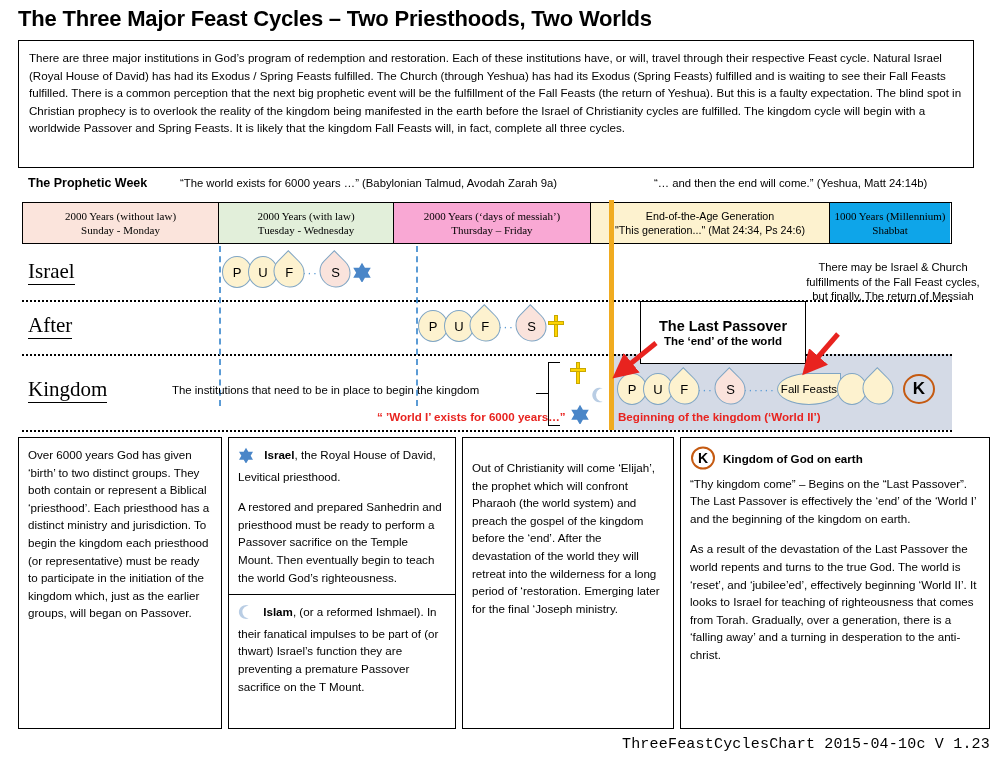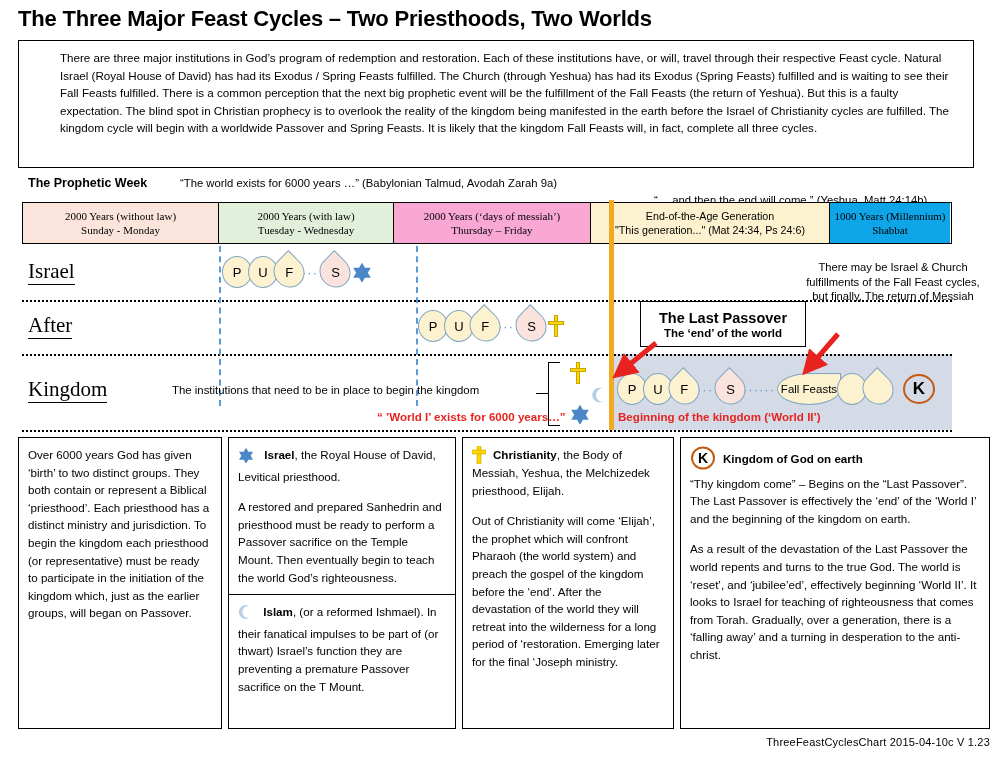--- a/index.html
+++ b/index.html
@@ -17,33 +17,33 @@
     font-size:22px;font-weight:bold;letter-spacing:-0.2px;
     white-space:nowrap;
   }
   
   #intro-box{
     position:absolute;left:18px;top:40px;width:956px;height:128px;
     border:1.5px solid #000;box-sizing:border-box;
     padding:8px 10px 0 10px;
   }
   #intro-text{
-    font-size:11.6px;line-height:17.6px;text-align:left;margin-left:31px;
+    font-size:11.6px;line-height:17.6px;text-align:left;
   }
   
   #pw-heading{
     position:absolute;left:28px;top:176px;
     font-size:12.5px;font-weight:bold;
   }
   #pw-quote1{
     position:absolute;left:180px;top:177px;
     font-size:11.3px;
   }
   #pw-quote2{
-    position:absolute;left:654px;top:194px;
+    position:absolute;left:654px;top:177px;
     font-size:11.3px;
   }
   
   #era-band{
     position:absolute;left:22px;top:202px;width:930px;height:42px;
     display:flex;box-sizing:border-box;
     border:1.5px solid #000;
   }
   .era-cell{
     box-sizing:border-box;
@@ -126,21 +126,21 @@
   #brace-line{position:absolute;left:0;top:31px;width:12px;height:0;border-top:1.6px solid #000;}
   #brace-shape{
     position:absolute;left:12px;top:0;width:12px;height:64px;
     border:1.6px solid #000;border-right:none;box-sizing:border-box;
   }
   #brace-cross{position:absolute;left:28px;top:0px;}
   #brace-star{position:absolute;left:28px;top:42px;}
   #brace-moon{position:absolute;left:56px;top:24px;}
   
   #last-passover-box{
-    position:absolute;left:640px;top:57px;width:166px;height:46px;
+    position:absolute;left:640px;top:57px;width:166px;height:63px;
     border:1.5px solid #000;background:#fff;box-sizing:border-box;
     display:flex;flex-direction:column;align-items:center;justify-content:center;
   }
   #lp-title{font-size:14.5px;font-weight:bold;}
   #lp-sub{font-size:11.5px;font-weight:bold;margin-top:1px;}
   #messiah-note{
     position:absolute;left:800px;top:16px;width:186px;
     font-size:11.2px;line-height:14.6px;text-align:center;
   }
   .arrow-red{position:absolute;}
@@ -167,22 +167,22 @@
   #panel-3{width:212px;}
   #panel-4{width:310px;}
   .ptext{font-size:11.6px;line-height:17.6px;}
   .sub-a{padding:8px 9px;border-bottom:1.5px solid #000;flex:0 0 auto;}
   .sub-b{padding:8px 9px;flex:1 1 auto;}
   .phead{font-size:11.6px;line-height:17.6px;}
   .phead b{font-weight:bold;}
   .pgap{height:13px;}
   .inline-icon{vertical-align:-4px;margin-right:7px;}
   #footer-note{
-    position:absolute;right:18px;top:736px;font-size:11px;
-    font-family:Liberation Sans, sans-serif;letter-spacing:0.2px;text-align:center;
+    position:absolute;right:18px;top:736px;font-size:15px;
+    font-family:Liberation Mono, monospace;letter-spacing:0.2px;text-align:center;
   }
 </style>
 </head>
 <body>
 
 <div id="page-title">The Three Major Feast Cycles – Two Priesthoods, Two Worlds</div>
 
 <div id="intro-box">
   <div id="intro-text">There are three major institutions in God’s program of redemption and restoration.  Each of these institutions have, or will,  travel through their respective Feast cycle. Natural Israel (Royal House of David) has had its Exodus / Spring Feasts fulfilled.  The Church (through Yeshua) has had its Exodus (Spring Feasts) fulfilled and is waiting to see their Fall Feasts fulfilled.  There is a common perception that the next big prophetic event will be the fulfillment of the Fall Feasts (the return of Yeshua). But this is a faulty expectation.  The blind spot in Christian prophecy is to overlook the reality of the kingdom being manifested in the earth before the Israel of Christianity cycles are fulfilled.  The kingdom cycle will begin with a worldwide Passover and Spring Feasts.  It is likely that the kingdom Fall Feasts will,  in fact,  complete all three cycles.</div>
 </div>
@@ -362,28 +362,20 @@
         <span class="inline-icon">
           <svg viewBox="0 0 24 24" width="15" height="16">
               <path d="M17 2 A11 11 0 1 0 17 22 A9 9 0 1 1 17 2 Z" fill="#b9cde4"></path>
             </svg>
         </span><b>Islam</b><span>, (or a reformed Ishmael). In their fanatical impulses to be part of (or thwart) Israel’s function they are preventing a premature Passover sacrifice on the T Mount.</span>
       </div>
     </div>
   </div>
 
   <div class="panel" id="panel-3">
-    <div class="phead">
-      <span class="inline-icon" style="display:inline-block;width:14px;height:18px;position:relative;vertical-align:-5px;">
-        <svg viewBox="0 0 14 18" width="14" height="18">
-            <rect x="5" y="0" width="4" height="18" fill="#ffd400" stroke="#c8a800" stroke-width="0.6"></rect>
-            <rect x="0" y="4" width="14" height="4" fill="#ffd400" stroke="#c8a800" stroke-width="0.6"></rect>
-          </svg>
-      </span><b>Christianity</b><span>, the Body of Messiah, Yeshua, the Melchizedek priesthood, Elijah.</span>
-    </div>
     <div class="pgap"></div>
     <div class="ptext">Out of Christianity will come ‘Elijah’, the prophet which will confront Pharaoh (the world system) and preach the gospel of the kingdom before the ‘end’.  After the devastation of the world they will retreat into the wilderness for a long period of ‘restoration.  Emerging later for the final ‘Joseph ministry.</div>
   </div>
 
   <div class="panel" id="panel-4">
     <div class="phead">
       <span class="inline-icon" style="display:inline-block;vertical-align:-7px;">
         <svg viewBox="0 0 26 24" width="26" height="24">
             <ellipse cx="13" cy="12" rx="11" ry="10.5" fill="none" stroke="#c55a11" stroke-width="2"></ellipse>
             <text x="13" y="17" font-family="Liberation Sans, sans-serif" font-size="14" font-weight="bold" text-anchor="middle" fill="#000">K</text>

